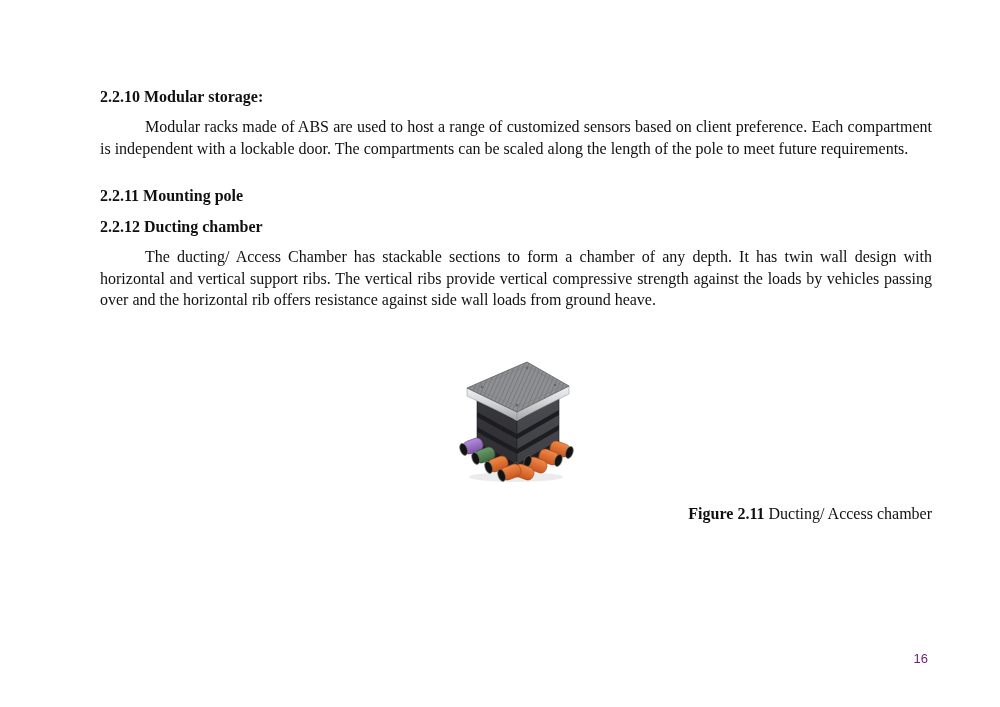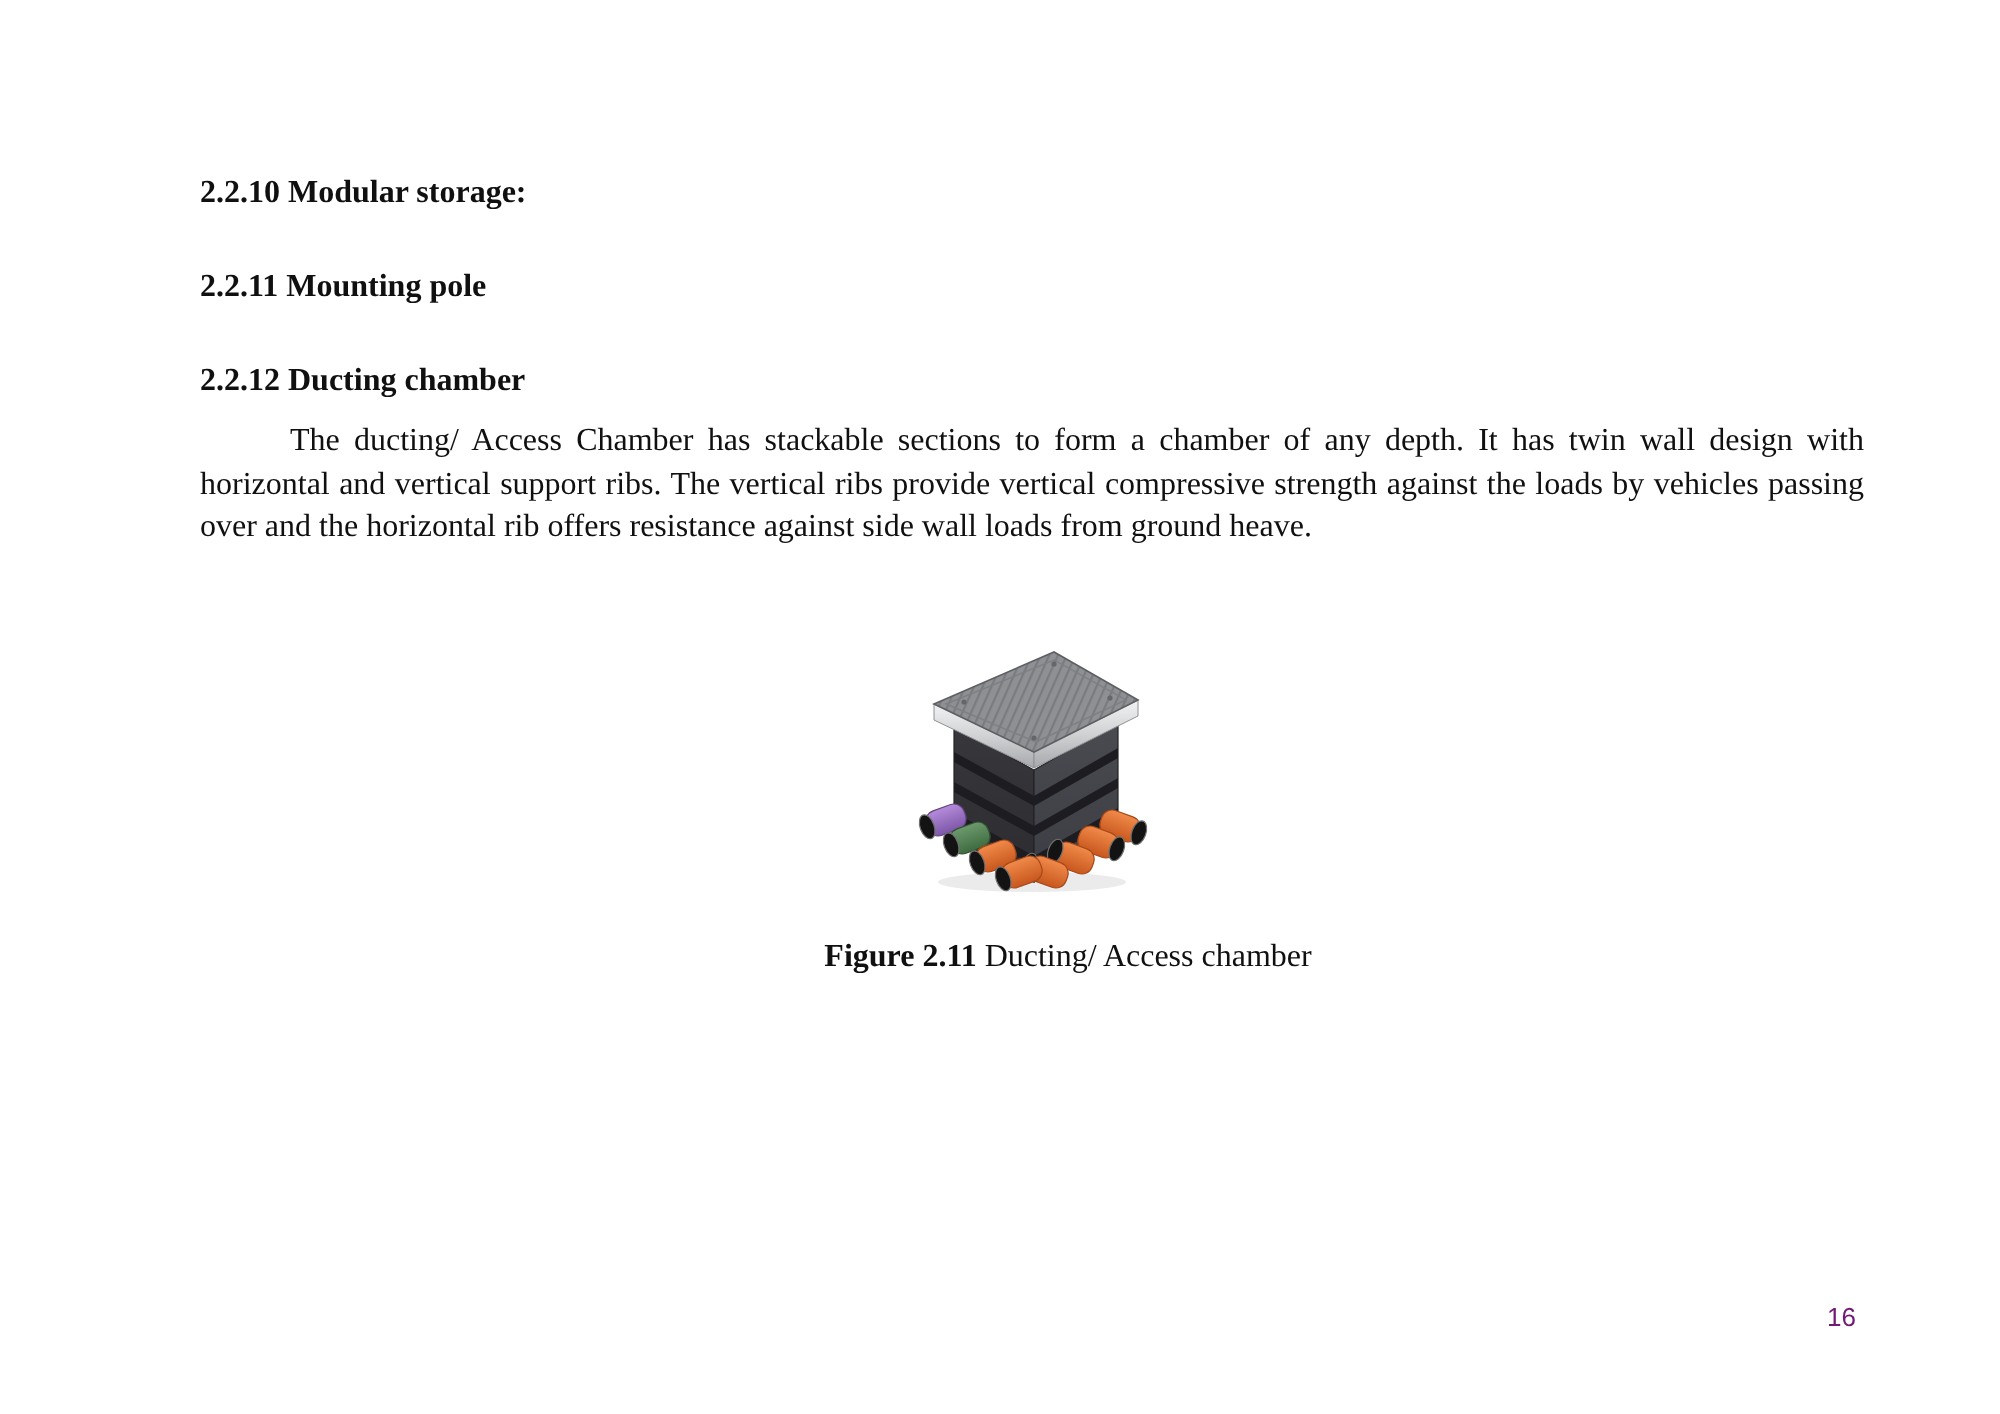--- a/index.html
+++ b/index.html
@@ -18,57 +18,58 @@
     top: 86px;
     width: 832px;
   }
   .heading {
     font-size: 16px;
     font-weight: bold;
     line-height: 21px;
     margin: 0;
   }
   .heading.h2 { margin-top: 26px; }
-  .heading.h3 { margin-top: 26px; font-family: Liberation Serif, serif; }
+  .heading.h3 { margin-top: 10px; font-family: Liberation Serif, serif; }
   .para {
     font-size: 16px;
     line-height: 21.5px;
     text-align: justify;
     text-indent: 45px;
     margin: 9px 0 0 0;
   }
   .figure-wrap {
     margin-top: 48px;
     text-align: center;
   }
   .figure-wrap svg { display: inline-block; }
   .caption {
     margin: 16px 0 0 0;
     padding-left: 36px;
     font-size: 16px;
     line-height: 21px;
-    text-align: center;
+    text-align: right;
   }
   .caption .fig-label { font-weight: bold; }
   .page-number {
     position: absolute;
     right: 72px;
     bottom: 41px;
     font-family: "Liberation Sans", sans-serif;
     font-size: 13px;
     color: #701a75;
   }
 </style>
 </head>
 <body>
 
 <div class="page">
   <div class="content">
 
     <p class="heading">2.2.10 Modular storage:</p>
+    <p class="para">Modular racks made of ABS are used to host a range of customized sensors based on client preference. Each compartment is independent with a lockable door. The compartments can be scaled along the length of the pole to meet future requirements.</p>
 
     <p class="heading h2">2.2.11 Mounting pole</p>
 
     <p class="heading h3">2.2.12 Ducting chamber</p>
     <p class="para">The ducting/ Access Chamber has stackable sections to form a chamber of any depth. It has twin wall design with horizontal and vertical support ribs. The vertical ribs provide vertical compressive strength against the loads by vehicles passing over and the horizontal rib offers resistance against side wall loads from ground heave.</p>
 
     <div class="figure-wrap">
       <svg width="120" height="124" viewBox="0 0 120 124" xmlns="http://www.w3.org/2000/svg" aria-hidden="true">
         <defs>
           <pattern id="plate" width="4" height="4" patternUnits="userSpaceOnUse" patternTransform="rotate(24)">

